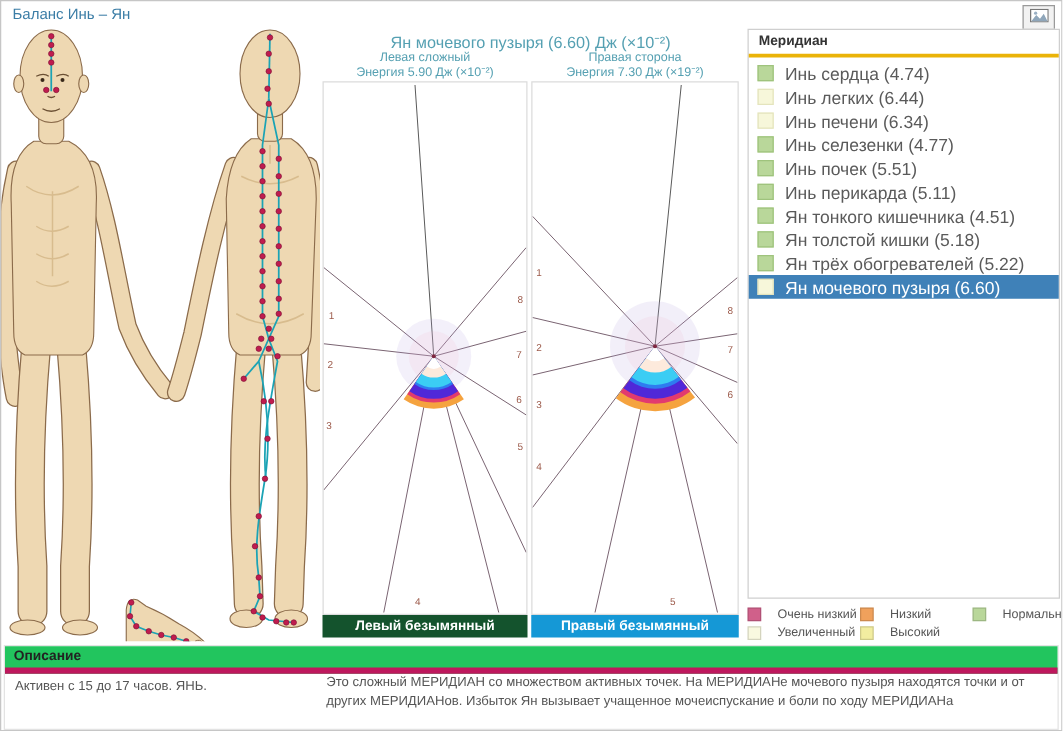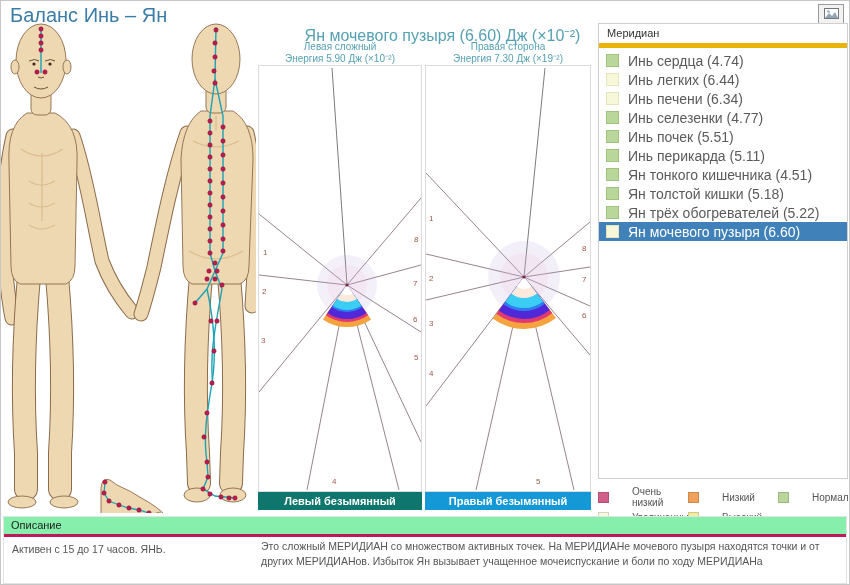--- a/index.html
+++ b/index.html
@@ -1,51 +1,51 @@
 <!DOCTYPE html>
 <html><head>
 <meta charset="utf-8">
 <style>
   html,body{margin:0;padding:0;background:#fff;}
   .page{position:relative;width:848px;height:583px;background:#fff;border:1px solid #c6c6c6;
         font-family:"Liberation Sans",sans-serif;overflow:hidden;}
-  .page-title{position:absolute;left:9px;top:3px;font-size:20px;color:#3b7da6;text-align:right;}
+  .page-title{position:absolute;left:9px;top:3px;font-size:12px;color:#3b7da6;text-align:right;}
   .export-btn{position:absolute;right:5px;top:3px;width:24px;height:18px;border:1px solid #9a9a9a;
         background:#f2f2f2;display:flex;align-items:center;justify-content:center;cursor:pointer;}
   
-  .chart-title{position:absolute;left:275px;top:23px;width:333px;text-align:center;font-size:16px;color:#55a0b2;}
+  .chart-title{position:absolute;left:257px;top:23px;width:333px;text-align:center;font-size:13px;color:#55a0b2;}
   .subtitle{position:absolute;top:40px;text-align:center;font-size:10px;color:#55a0b2;line-height:12px;}
   .subtitle.left{left:257px;width:164px;}
   .subtitle.right{left:424px;width:166px;}
   .panel{position:absolute;top:64px;height:427px;border:1px solid #dcdcdc;background:#fff;box-sizing:border-box;}
   .panel.left{left:257px;width:164px;}
   .panel.right{left:424px;width:166px;}
   .side-btn{position:absolute;top:491px;height:18px;color:#fff;font-size:11px;font-weight:bold;
         display:flex;align-items:center;justify-content:center;cursor:pointer;}
   .side-btn.left{left:257px;width:164px;}
   .side-btn.right{left:424px;width:166px;}
   
   .sidebar{position:absolute;left:597px;top:22px;width:250px;height:456px;border:1px solid #cfcfcf;
         background:#fff;box-sizing:border-box;}
-  .sidebar-header{height:19px;line-height:19px;border-bottom:5px solid #eab308;font-weight:normal;
+  .sidebar-header{height:19px;line-height:19px;border-bottom:3px solid #eab308;font-weight:bold;
         font-size:11px;color:#333;padding:0 8px;}
   .mer-list{padding-top:3px;}
   .mer-item{height:19px;display:flex;align-items:center;gap:9px;padding-left:7px;font-size:14px;
         color:#5a5a5a;cursor:pointer;}
   .mer-item .sq{width:13px;height:13px;border:1px solid #aaa;box-sizing:border-box;flex:none;}
   .mer-item.selected{background:#3f81b8;color:#fff;}
   
   .legend{position:absolute;left:597px;top:485px;width:251px;display:grid;
         grid-template-columns:90px 90px 71px;row-gap:4px;font-size:10px;color:#555;}
-  .leg-item{display:flex;align-items:center;gap:23px;}
+  .leg-item{display:flex;align-items:center;gap:13px;}
   .leg-item .sq{width:11px;height:11px;border:1px solid rgba(0,0,0,.15);box-sizing:border-box;flex:none;}
   
   .desc{position:absolute;left:2px;right:2px;top:515px;height:66px;border:1px solid #e3e3e3;background:#fff;}
-  .desc-header{height:17px;line-height:17px;padding:0 7px;font-size:11px;font-weight:normal;color:#222;
-        border-bottom:3px solid #be185d;background:#86efac;}
+  .desc-header{height:17px;line-height:17px;padding:0 7px;font-size:11px;font-weight:bold;color:#222;
+        border-bottom:5px solid #be185d;background:#22c55e;}
   .desc-left{position:absolute;left:8px;top:26px;width:235px;font-size:10.5px;color:#555;}
   .desc-right{position:absolute;left:257px;top:22px;width:586px;font-size:10.5px;color:#555;line-height:15px;}
   svg text{font-family:"Liberation Sans",sans-serif;}
   .sector-num{font-size:8px;fill:#9c5a4a;}
 </style>
 </head>
 <body>
 
 <div class="page">
 
@@ -294,21 +294,21 @@
         <text x="3" y="260">3</text>
         <text x="3" y="310">4</text>
         <text x="110" y="418">5</text>
         <text x="156" y="252">6</text>
         <text x="156" y="216">7</text>
         <text x="156" y="185">8</text>
       </g>
     </svg>
   </div>
 
-  <div class="side-btn left" style="background: #0f766e;">Левый безымянный</div>
+  <div class="side-btn left" style="background: #14532d;">Левый безымянный</div>
   <div class="side-btn right" style="background: rgb(21, 152, 214);">Правый безымянный</div>
 
   <div class="sidebar">
     <div class="sidebar-header">Меридиан</div>
     <div class="mer-list">
       <div class="mer-item">
           <span class="sq" style="background: rgb(185, 215, 154); border-color: rgb(159, 195, 125);"></span>
           <span>Инь сердца (4.74)</span>
         </div>
       <div class="mer-item">

